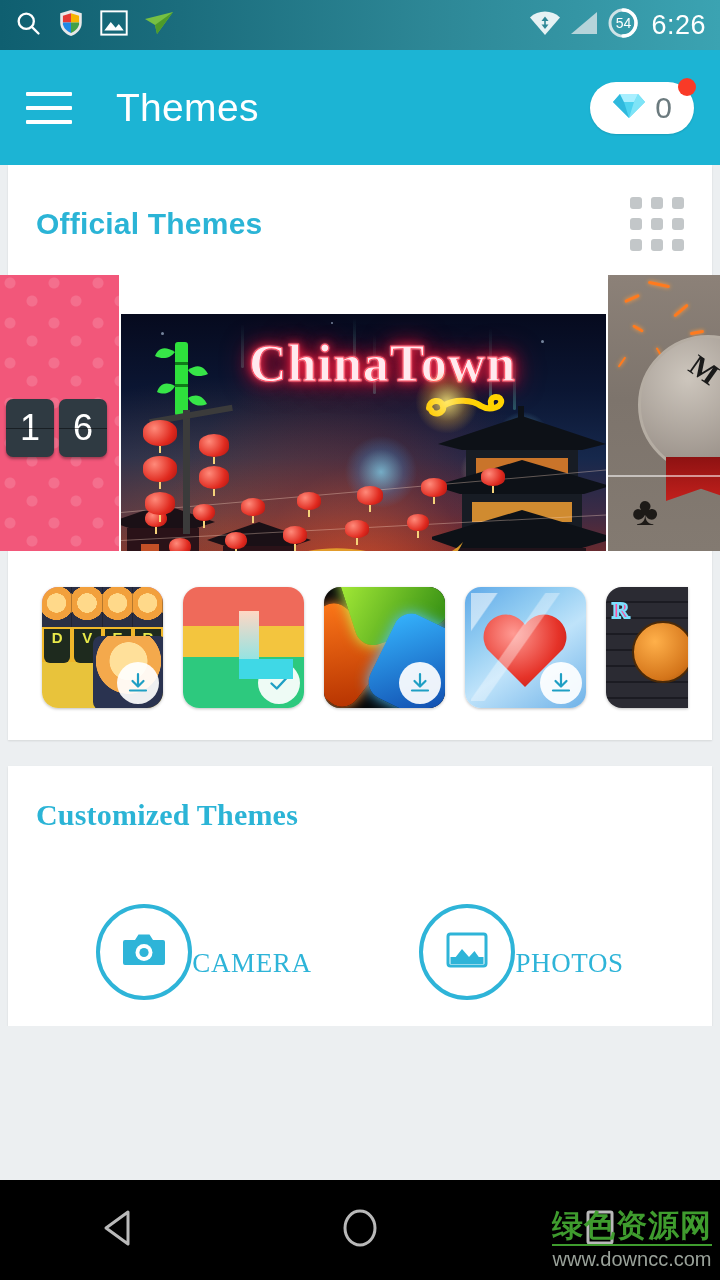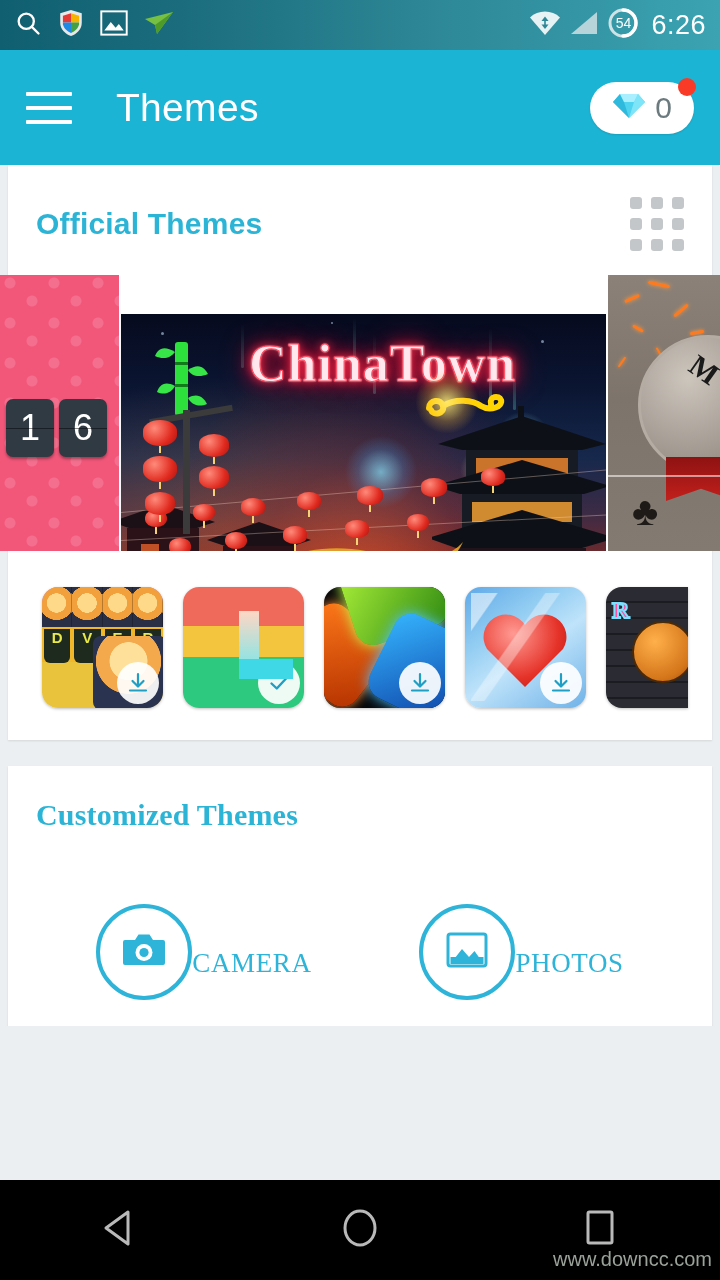--- a/index.html
+++ b/index.html
@@ -571,16 +571,17 @@
       <svg width="46" height="46" viewBox="0 0 46 46" fill="none" stroke="#b9b9b9" stroke-width="3">
         <ellipse cx="23" cy="23" rx="15" ry="17"></ellipse>
       </svg>
     </span>
     <span>
       <svg width="46" height="46" viewBox="0 0 46 46" fill="none" stroke="#b9b9b9" stroke-width="3">
         <rect x="11" y="7" width="24" height="31" rx="1.5"></rect>
       </svg>
     </span>
     <div class="watermark">
+      <div class="wm-cn">绿色资源网</div>
       <div class="wm-url">www.downcc.com</div>
     </div>
   </div>
 </div>
 
 </body></html>

